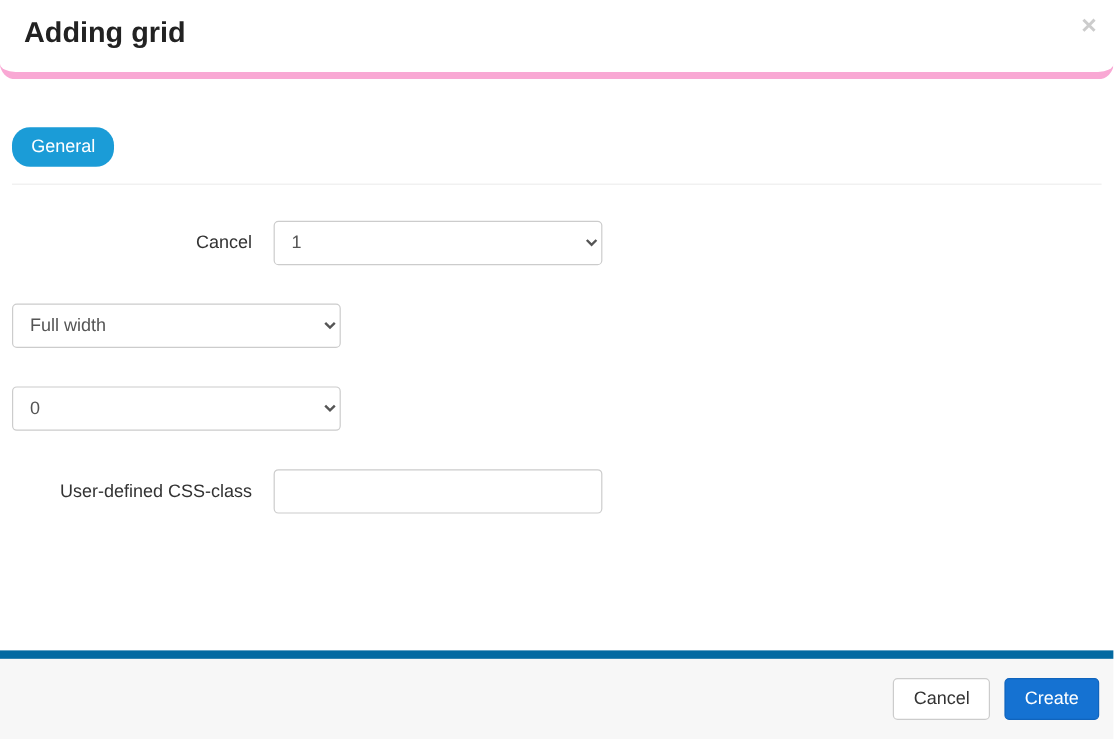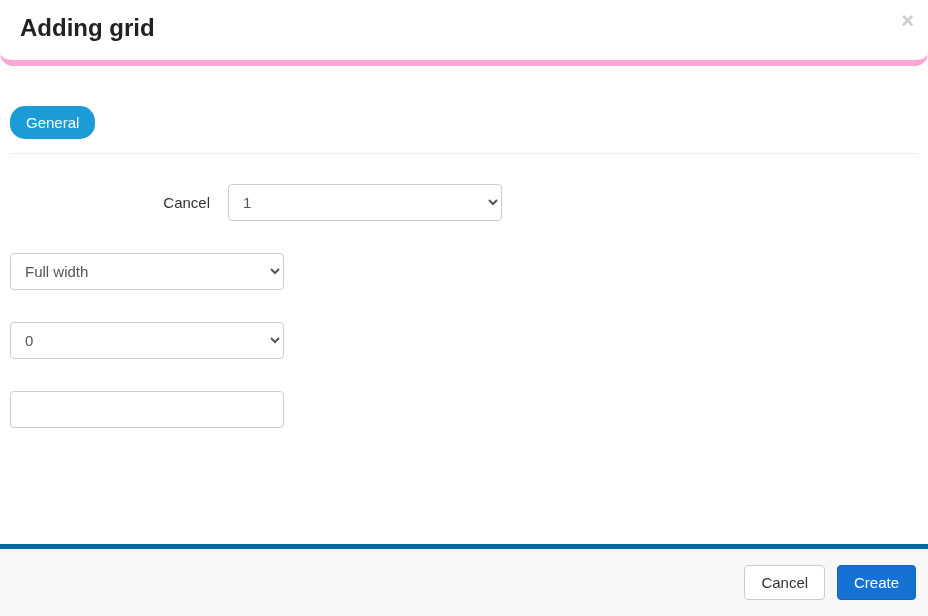--- a/index.html
+++ b/index.html
@@ -83,21 +83,21 @@
       color: #555;
     }
     .control select {
       appearance: auto;
     }
     .footer {
       position: absolute;
       left: 0;
       right: 0;
       bottom: 0;
-      border-top: 5px solid #0369a1;
+      border-top: 7px solid #0369a1;
       background: #f7f7f7;
       padding: 16px 12px;
       text-align: right;
     }
     .btn {
       display: inline-block;
       padding: 8px 16px;
       font-size: 15px;
       border-radius: 4px;
       cursor: pointer;
@@ -149,20 +149,21 @@
 
     <div class="form-row">
       <div class="control">
         <select>
           <option>0</option>
         </select>
       </div>
     </div>
 
     <div class="form-row">
+      <div class="label">User-defined CSS-class</div>
       <div class="control">
         <input type="text" value="" style="">
       </div>
     </div>
 
   </div>
 </div>
 
 <div class="footer">
   <button class="btn btn-default">Cancel</button>

